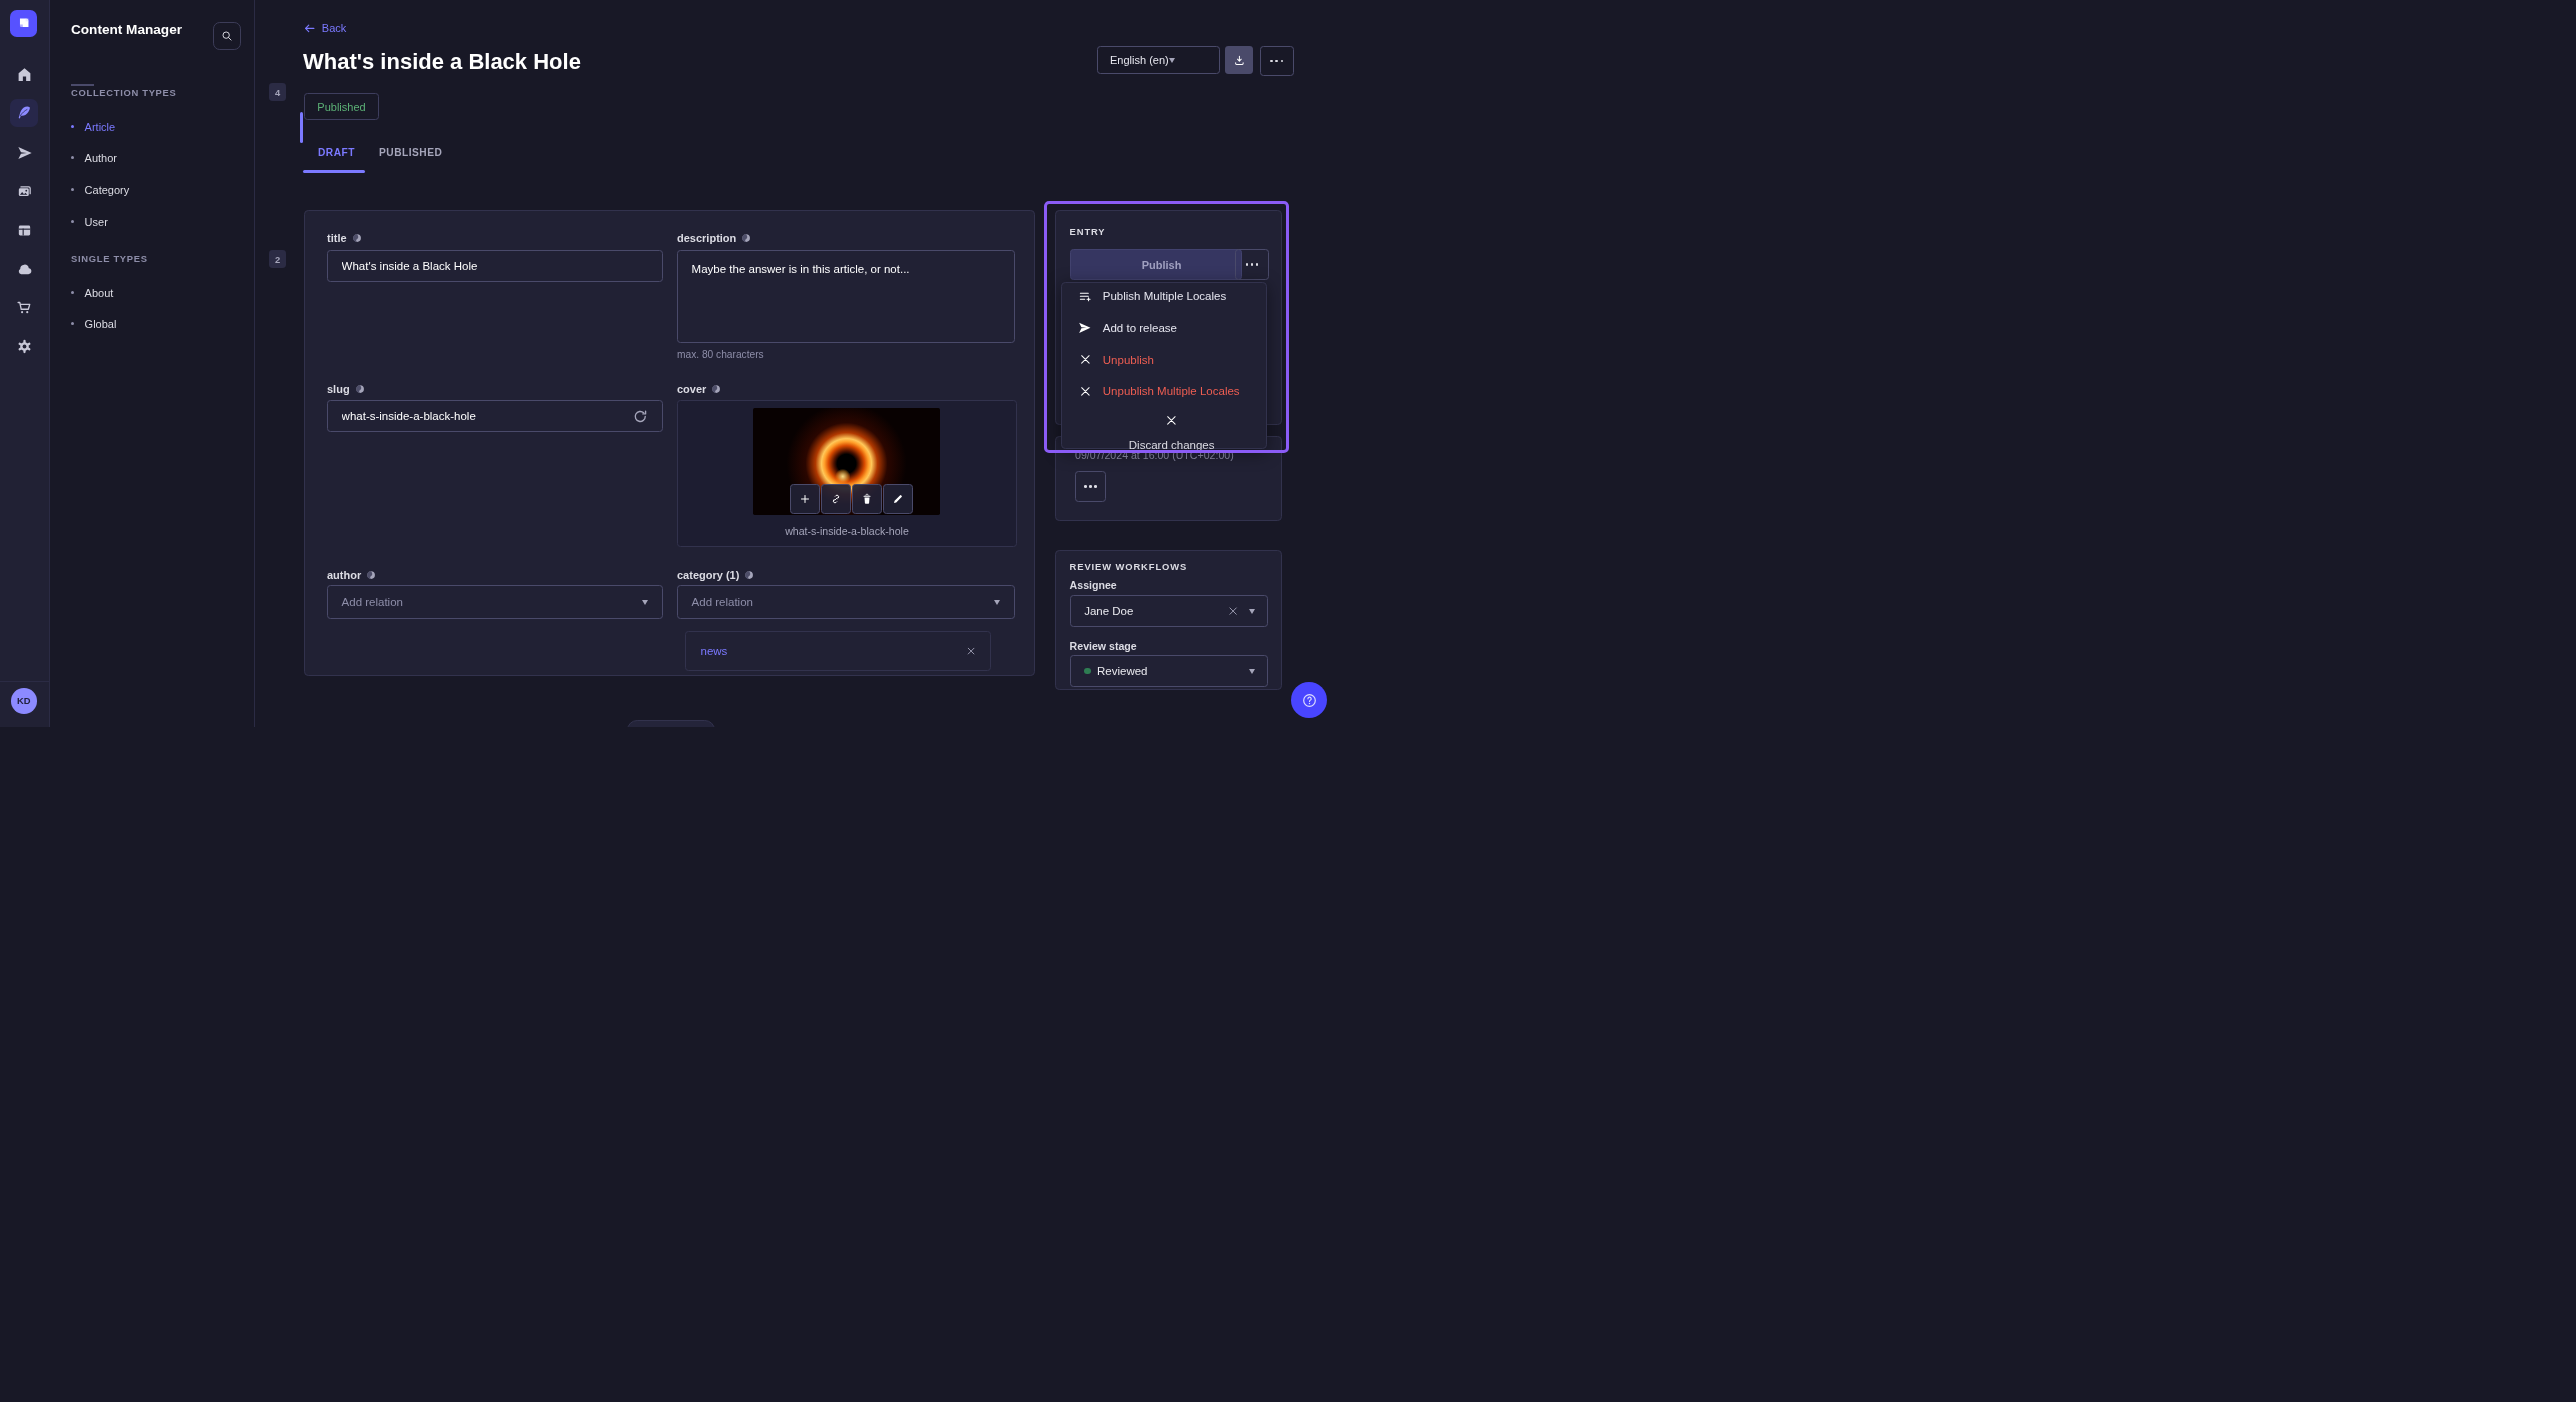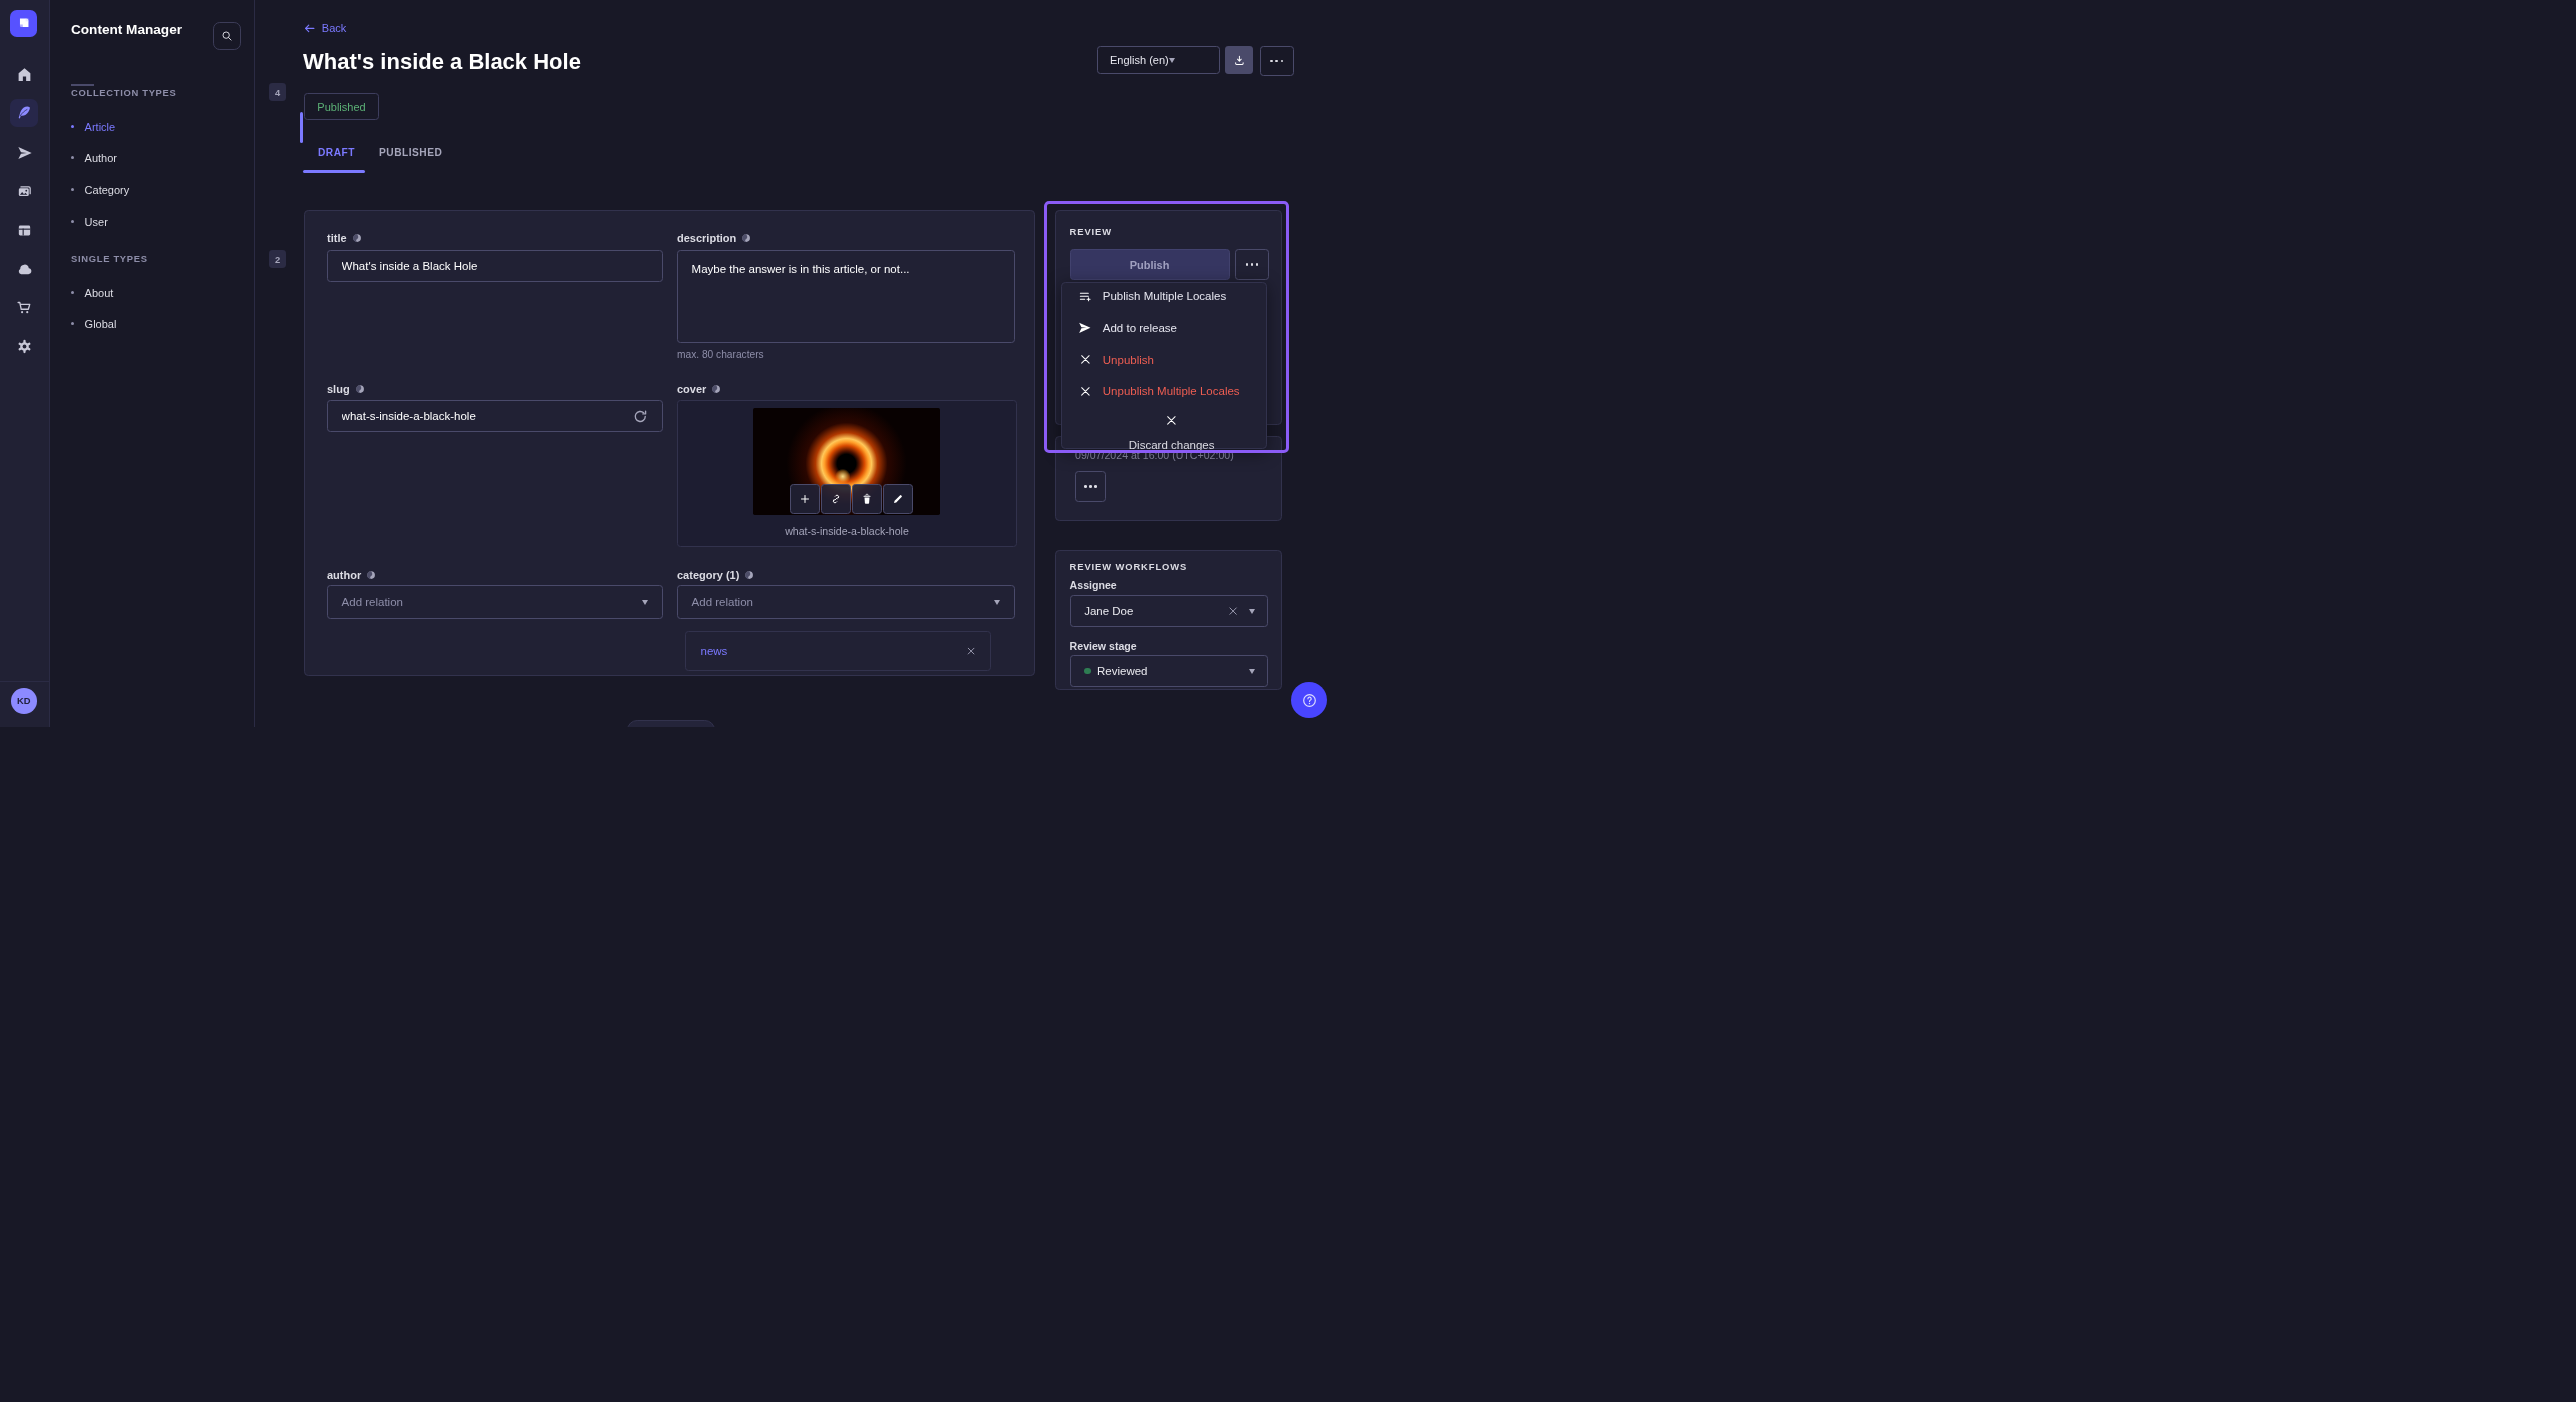--- a/index.html
+++ b/index.html
@@ -80,21 +80,21 @@
   .cover-caption{left:0;top:124px;width:100%;text-align:center;font-size:10.6px;color:#a5a5ba;}
 
   .relationbox{background:#212134;border:0.9px solid #32324d;border-radius:3.4px;display:flex;align-items:center;
                justify-content:space-between;padding:0 13.6px 0 14.5px;box-sizing:border-box;}
   .relation-link{font-size:11.5px;color:#7b79ff;cursor:pointer;}
 
   
   .panel{background:#212134;border:0.9px solid #32324d;border-radius:4.3px;}
   .panel-title{font-size:9.4px;font-weight:bold;letter-spacing:0.9px;color:#dcdce4;}
   .publish-btn{left:13.6px;top:38px;width:158px;height:29px;border-radius:3.4px;background:#363661;border:0.9px solid #42426e;
-               color:#a0a0c0;font-size:11px;font-weight:bold;display:flex;align-items:center;justify-content:center;cursor:pointer;}
+               color:#a0a0c0;font-size:11px;font-weight:bold;display:flex;align-items:center;justify-content:center;cursor:pointer;padding-left:12px;}
   .entry-more{left:179px;top:38px;width:32px;height:29px;}
   .rel-date{left:19px;top:12px;font-size:10.6px;color:#8e8ea9;}
   .rel-more{left:19px;top:34px;width:29px;height:29px;}
 
   .menu{left:1061px;top:282px;width:206px;height:167px;background:#212134;border:0.9px solid #32324d;border-radius:4.3px;
         box-shadow:0 3.4px 17px rgba(0,0,0,.45);z-index:40;display:flex;flex-direction:column;justify-content:center;padding:3.4px 0;box-sizing:border-box;gap:12px;}
   .menu-item{height:31.5px;display:flex;align-items:center;gap:10.2px;padding-left:15.3px;font-size:11.5px;color:#e6e6f0;cursor:pointer;}
   .menu-item.danger{color:#ee5e52;}
   .menu-item.dim{color:#dcdce4;flex-direction:column;}
   .mi-icon{width:15.3px;height:15.3px;display:flex;align-items:center;justify-content:center;flex:0 0 auto;}
@@ -364,21 +364,21 @@
     <span class="relation-link">news</span>
     <svg width="10.2" height="10.2" viewBox="0 0 16 16" style="cursor:pointer">
       <path d="M3.5 3.5l9 9M12.5 3.5l-9 9" stroke="#a5a5ba" stroke-width="1.4" stroke-linecap="round"></path>
     </svg>
   </div>
 </div>
 
 <div class="abs bottom-pill"></div>
 
 <div class="abs panel" style="left:1055px;top:210px;width:225px;height:213px">
-  <div class="abs panel-title" style="left:13.6px;top:14.5px">REVIEW</div>
+  <div class="abs panel-title" style="left:13.6px;top:14.5px">ENTRY</div>
   <div class="abs publish-btn">Publish</div>
   <div class="abs more-btn entry-more">
     <span class="dots">
         <span></span>
         <span></span>
         <span></span>
       </span>
   </div>
 </div>
 

